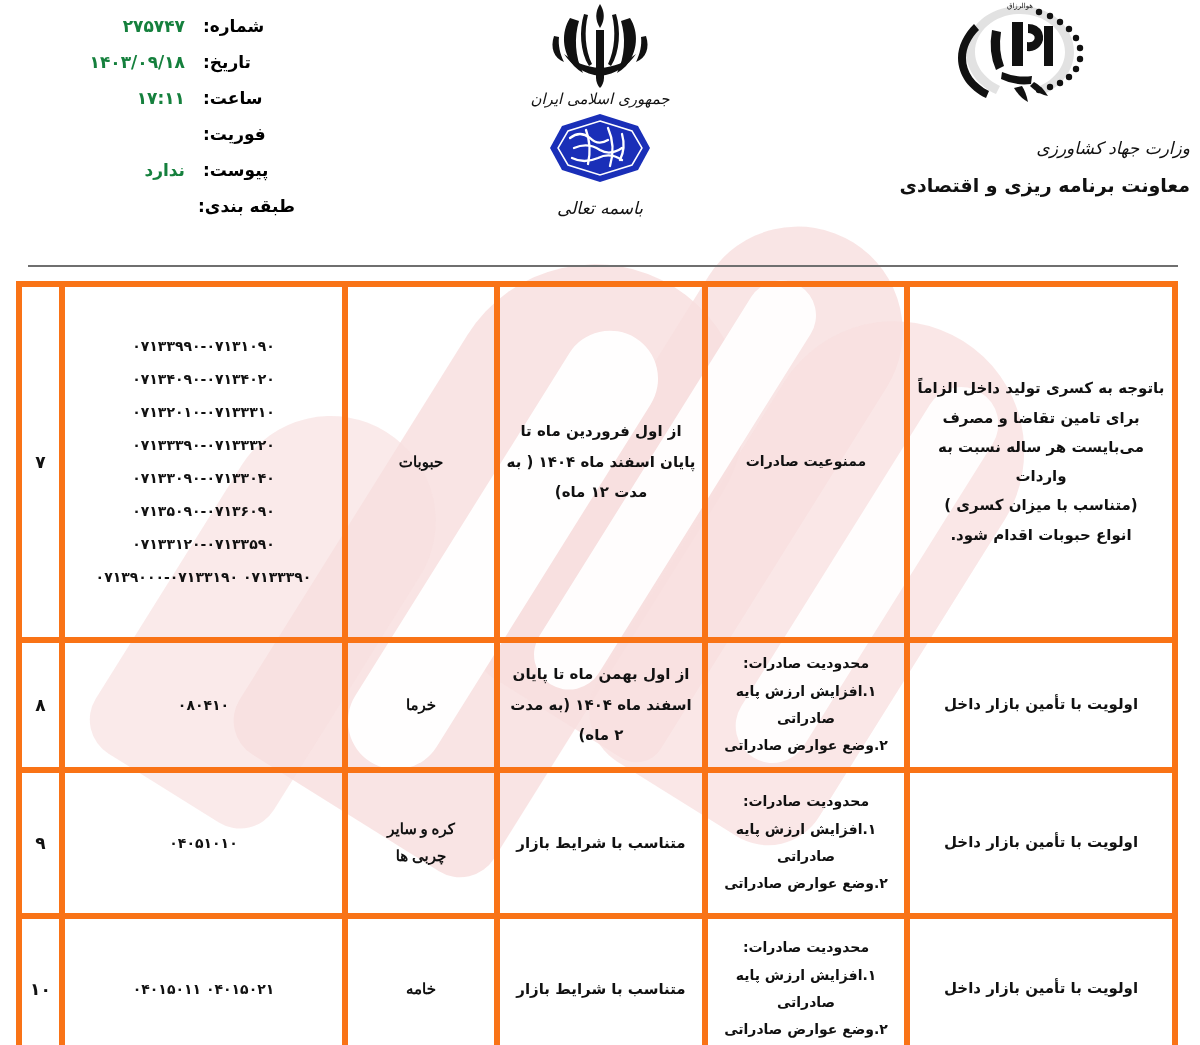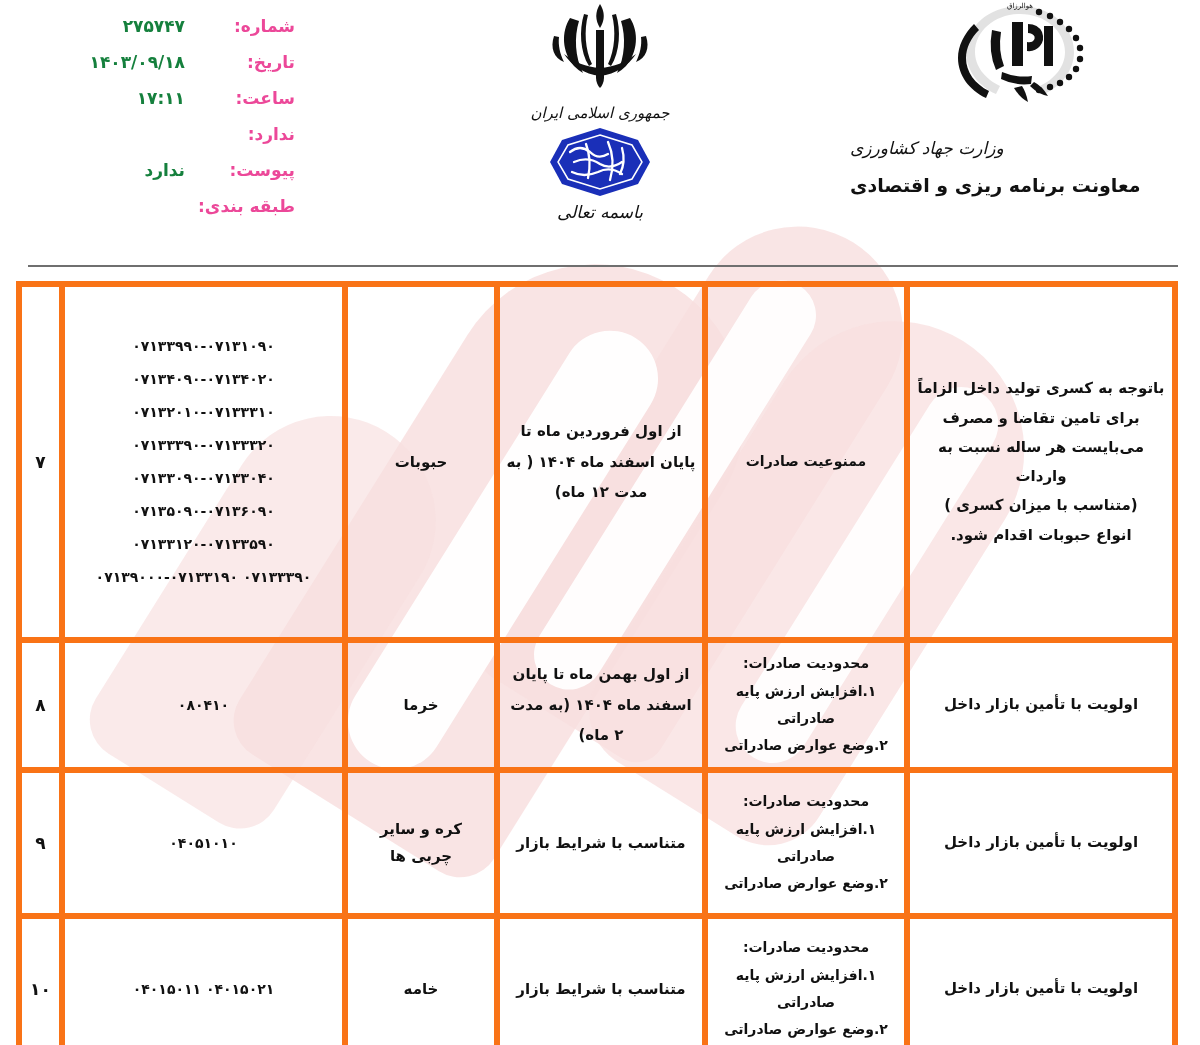--- a/index.html
+++ b/index.html
@@ -121,22 +121,22 @@
     align-items: baseline;
     height: 36px;
     line-height: 36px;
     white-space: nowrap;
   }
   .meta-label {
     font-size: 17px;
     font-weight: bold;
     letter-spacing: .5px;
     width: 92px;
-    text-align: right;
-    color: #ec4899;
+    text-align: left;
+    color: #000000;
   }
   .meta-value {
     font-size: 17px;
     font-weight: bold;
     padding-right: 18px;
     color: #15803d;
   }
 
   
   .emblem-block {
@@ -144,39 +144,39 @@
     top: 2px;
     left: 0;
     right: 0;
     margin: 0 auto;
     width: 260px;
     text-align: center;
   }
   .emblem-svg { display: block; margin: 0 auto; }
   .emblem-caption {
     font-size: 15px;
-    margin-top: 16px;
+    margin-top: 2px;
     color: #111;
     font-style: italic;
   }
   .seal-svg { display: block; margin: 4px auto 0; }
   .seal-sign {
     font-size: 17px;
     color: #111;
     font-style: italic;
-    margin-top: 4px;
+    margin-top: 14px;
   }
 
   
   .ministry {
     position: absolute;
     top: 0;
     right: 10px;
     width: 340px;
-    text-align: left;
+    text-align: right;
   }
   .ministry-logo { display: block; margin: 0 auto; }
   .ministry-name {
     font-size: 17px;
     margin-top: 20px;
     color: #111;
     font-style: italic;
     letter-spacing: .3px;
   }
   .ministry-dept {
@@ -238,20 +238,21 @@
     font-size: 15px;
     line-height: 2.05;
     font-weight: bold;
     color: #111;
   }
   .cell-product {
     font-size: 15px;
     line-height: 1.8;
     font-weight: bold;
     color: #111;
+    font-family: Liberation Serif, serif;
   }
   .cell-codes {
     font-size: 14px;
     line-height: 2.35;
     font-weight: bold;
     color: #111;
     direction: ltr;
     unicode-bidi: plaintext;
   }
   .cell-num {
@@ -294,21 +295,21 @@
       </div>
       <div class="meta-row">
         <span class="meta-label">تاریخ:</span>
         <span class="meta-value">۱۴۰۳/۰۹/۱۸</span>
       </div>
       <div class="meta-row">
         <span class="meta-label">ساعت:</span>
         <span class="meta-value">۱۷:۱۱</span>
       </div>
       <div class="meta-row">
-        <span class="meta-label">ندارد:</span>
+        <span class="meta-label">فوریت:</span>
         <span class="meta-value"></span>
       </div>
       <div class="meta-row">
         <span class="meta-label">پیوست:</span>
         <span class="meta-value">ندارد</span>
       </div>
       <div class="meta-row">
         <span class="meta-label">طبقه بندی:</span>
         <span class="meta-value"></span>
       </div>

